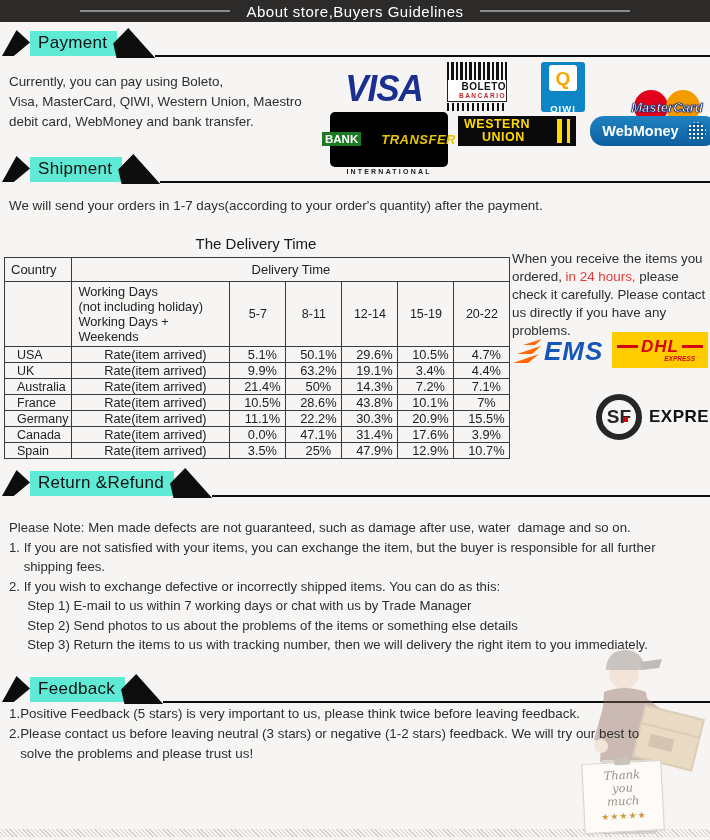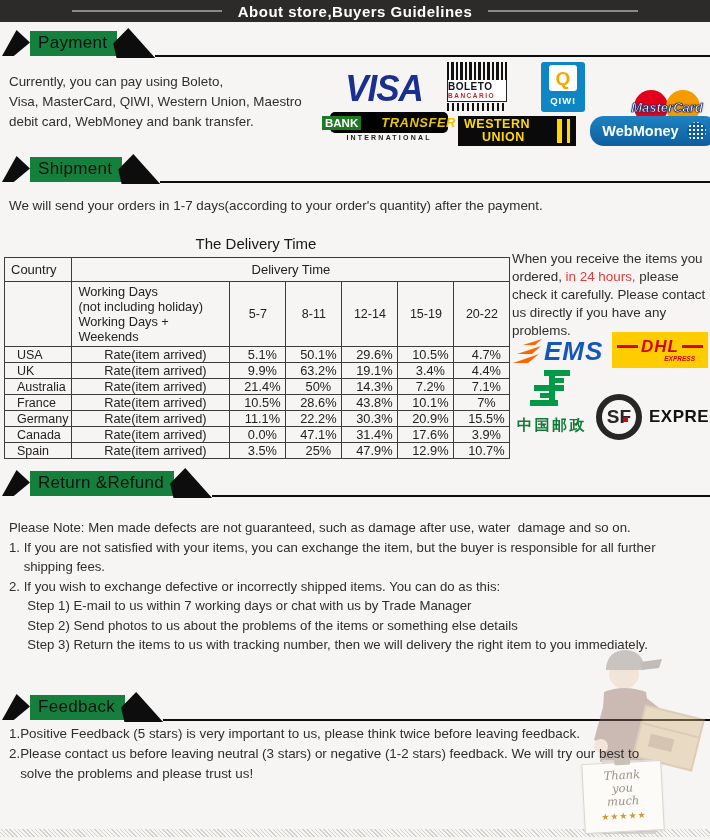--- a/index.html
+++ b/index.html
@@ -3,60 +3,60 @@
 <meta charset="utf-8">
 <style>
   * { margin:0; padding:0; box-sizing:border-box; }
   body { background:#e9e7e5; font-family:"Liberation Sans", sans-serif; }
   .page { position:relative; width:710px; height:840px; margin:0 auto; background:#f7f5f3; overflow:hidden; color:#2b2b2b; }
 
   
   .top-bar { position:absolute; top:0; left:0; width:710px; height:22px; background:#2d2a2a;
     display:flex; align-items:center; justify-content:center; gap:16px; }
   .top-bar .rule { width:150px; height:2px; background:#8a8a8a; }
-  .top-bar .title { color:#fff; font-size:15px; font-weight:bold; letter-spacing:.5px; white-space:nowrap; }
+  .top-bar .title { color:#fff; font-size:15px; font-weight:normal; letter-spacing:.5px; white-space:nowrap; }
 
   
   .sec-head { position:absolute; left:0; width:710px; height:30px; display:flex; align-items:center; }
   .sec-head .arrow-l { width:28px; height:26px; background:#0d0d0d; margin-left:2px;
     clip-path: polygon(0 100%, 52% 0, 100% 48%, 42% 100%); }
-  .sec-head .sec-title { background:#15803d; padding:2px 10px 3px 8px; font-size:17px; color:#111;
+  .sec-head .sec-title { background:#5eead4; padding:2px 10px 3px 8px; font-size:17px; color:#111;
     font-weight:500; letter-spacing:.3px; white-space:nowrap;text-align:center; }
   .sec-head .arrow-r { width:42px; height:30px; background:#0d0d0d;
     clip-path: polygon(0 52%, 36% 0, 100% 100%, 8% 100%); margin-left:-4px; }
   .sec-head .rule { flex:1; height:2px; background:#0d0d0d; align-self:flex-end; margin-bottom:1px; }
 
   .body-text { position:absolute; font-size:13.4px; line-height:1.48; color:#2e2e2e; white-space:pre-wrap; z-index:2; }
 
   
   .logo { position:absolute; }
   .visa { top:66px; left:335px; width:98px; height:44px; display:flex; align-items:center; justify-content:center; }
   .visa span { font-size:35px; font-weight:900; font-style:italic; color:#1a2f8f; letter-spacing:-1px; transform:scaleY(1.08); }
 
-  .boleto { top:62px; left:447px; width:60px; height:58px; text-align:left; }
+  .boleto { top:62px; left:447px; width:60px; height:58px; text-align:right; }
   .boleto .bars-top { height:18px; background:repeating-linear-gradient(90deg,#111 0 2px,transparent 2px 4px, #111 4px 7px, transparent 7px 9px); }
   .boleto .txt { border:1px solid #222; border-top:none; padding:1px 0 2px; background:#fff; }
   .boleto .b1 { font-size:10px; font-weight:900; color:#111; letter-spacing:.5px; }
   .boleto .b2 { font-size:6.5px; font-weight:700; color:#c2272d; letter-spacing:1.5px; }
   .boleto .bars-bot { height:8px; margin-top:1px; background:repeating-linear-gradient(90deg,#111 0 2px,transparent 2px 5px, #111 5px 7px, transparent 7px 10px); }
 
   .qiwi { top:62px; left:541px; width:44px; height:50px; background:#0e86c6; border-radius:3px; text-align:center; padding-top:3px; }
   .qiwi .qbox { width:28px; height:26px; background:#fff; border-radius:3px; margin:0 auto; display:flex; align-items:center; justify-content:center; }
   .qiwi .qbox span { font-size:19px; font-weight:900; color:#f7a700; line-height:1; }
-  .qiwi .qname { color:#fff; font-size:9.5px; font-weight:800; letter-spacing:1px; margin-top:4px; }
+  .qiwi .qname { color:#fff; font-size:9.5px; font-weight:800; letter-spacing:1px; margin-top:12px; }
 
   .mastercard { top:84px; left:628px; width:78px; height:46px; }
   .mastercard .c { position:absolute; width:34px; height:34px; border-radius:50%; top:6px; }
   .mastercard .c.red { left:6px; background:#e2001a; }
   .mastercard .c.org { left:38px; background:#f49b00; }
   .mastercard .mc-text { position:absolute; top:16px; left:0; width:100%; text-align:center; color:#fff;
     font-style:italic; font-weight:900; font-size:13px; -webkit-text-stroke:.7px #14266e; text-shadow:0 0 2px #14266e; }
 
   .bank-transfer { top:112px; left:330px; width:118px; text-align:center; }
-  .bank-transfer .bt-box { background:#000; border-radius:5px; padding:3px 5px; display:flex; align-items:center; justify-content:center; gap:20px; }
+  .bank-transfer .bt-box { background:#000; border-radius:5px; padding:20px 5px; display:flex; align-items:flex-start; justify-content:center; gap:20px; }
   .bank-transfer .bt-bank { background:#1c7a23; color:#fff; font-size:11.5px; font-weight:900; padding:1px 3px; }
   .bank-transfer .bt-transfer { color:#e9c400; font-size:13px; font-weight:900; font-style:italic; letter-spacing:.5px; }
   .bank-transfer .bt-intl { font-size:7px; font-weight:700; letter-spacing:2.2px; color:#1b1b1b; margin-top:1px; }
 
   .western-union { top:116px; left:458px; width:118px; height:30px; background:#0a0a0a; position:absolute; padding:2px 0 4px 6px; }
   .western-union .wu1 { color:#ffd900; font-size:12.5px; font-weight:900; letter-spacing:.5px; line-height:1.05; }
   .western-union .wu2 { color:#ffd900; font-size:12.5px; font-weight:900; letter-spacing:.5px; margin-left:18px; line-height:1.05; }
   .western-union .bar { position:absolute; top:3px; bottom:3px; background:#ffd900; }
   .western-union .bar.b1 { right:14px; width:5px; }
   .western-union .bar.b2 { right:6px; width:3px; }
@@ -291,33 +291,20 @@
 
   <div class="logo dhl">
     <div class="row">
       <span class="dash"></span>
       <span class="dhl-text">DHL</span>
       <span class="dash"></span>
     </div>
     <div class="dhl-exp">EXPRESS</div>
   </div>
 
-  <div class="logo china-post">
-    <svg width="44" height="40" viewBox="0 0 44 40">
-      <g fill="#009945">
-        <rect x="14" y="0" width="26" height="6"></rect>
-        <rect x="20" y="8" width="14" height="5"></rect>
-        <rect x="4" y="15" width="30" height="6"></rect>
-        <rect x="10" y="23" width="14" height="5"></rect>
-        <rect x="0" y="30" width="28" height="6"></rect>
-        <rect x="19" y="6" width="6" height="26"></rect>
-      </g>
-    </svg>
-    <div class="cp-name">中国邮政</div>
-  </div>
 
   <div class="logo sf">
     <div class="ring">
       <span>SF</span>
         <i></i>
     </div>
     <span class="sf-exp">EXPRESS</span>
   </div>
 
   <div class="sec-head" style="top:468px">
@@ -328,28 +315,28 @@
   </div>
 
   <div class="body-text" style="top:518px; left:9px; width:700px; font-size:13.2px;">Please Note: Men made defects are not guaranteed, such as damage after use, water  damage and so on.
 1. If you are not satisfied with your items, you can exchange the item, but the buyer is responsible for all further
     shipping fees.
 2. If you wish to exchange defective or incorrectly shipped items. You can do as this:
      Step 1) E-mail to us within 7 working days or chat with us by Trade Manager
      Step 2) Send photos to us about the problems of the items or something else details
      Step 3) Return the items to us with tracking number, then we will delivery the right item to you immediately.</div>
 
-  <div class="sec-head" style="top:692px">
+  <div class="sec-head" style="top:674px">
     <div class="arrow-l"></div>
     <div class="sec-title">Feedback</div>
     <div class="arrow-r"></div>
     <div class="rule"></div>
   </div>
 
-  <div class="body-text" style="top:724px; left:9px; width:696px;">1.Positive Feedback (5 stars) is very important to us, please think twice before leaving feedback.
+  <div class="body-text" style="top:704px; left:9px; width:696px;">1.Positive Feedback (5 stars) is very important to us, please think twice before leaving feedback.
 2.Please contact us before leaving neutral (3 stars) or negative (1-2 stars) feedback. We will try our best to
    solve the problems and please trust us!</div>
 
   <div class="courier">
     <svg width="162" height="196" viewBox="0 0 162 196">
       <circle cx="76" cy="36" r="15" fill="#eccdb6"></circle>
       <path d="M58 30 Q60 12 78 12 Q94 13 96 28 L96 32 L58 32 Z" fill="#8a817a"></path>
       <path d="M92 24 L114 21 L111 30 L94 32 Z" fill="#776f69"></path>
       <path d="M56 54 Q76 46 98 54 L108 122 L52 124 Z" fill="#8f6a5e"></path>
       <path d="M96 58 L124 80 L114 94 L90 74 Z" fill="#8f6a5e"></path>

